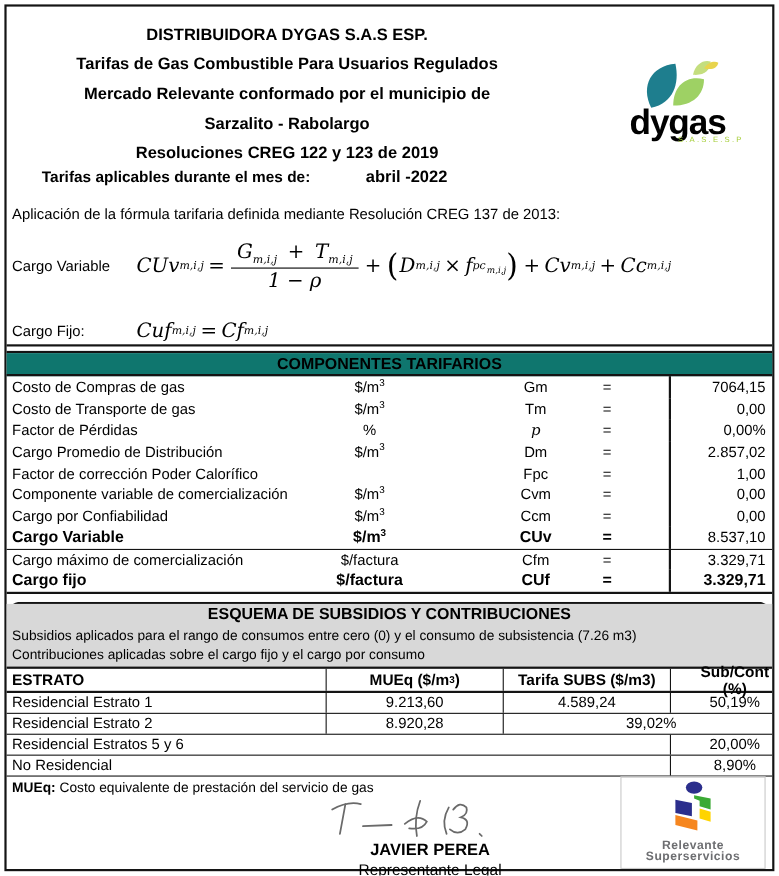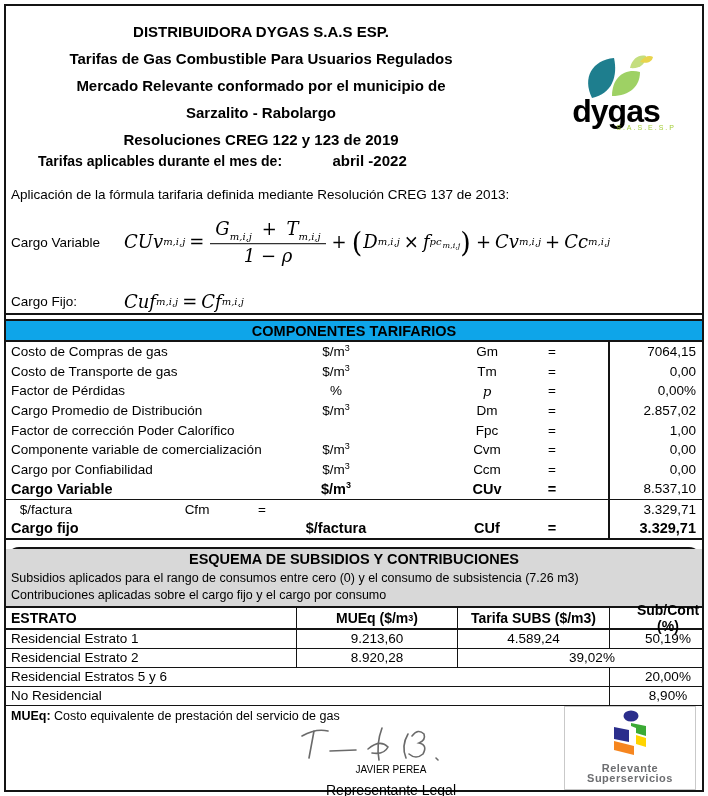--- a/index.html
+++ b/index.html
@@ -34,21 +34,21 @@
   .math .mo { margin:0 4px; font-style:normal; }
   .frac { display:inline-flex; flex-direction:column; text-align:center; margin:0 2px; }
   .frac .num { padding:0 5px 1px 5px; border-bottom:1.6px solid #000; }
   .frac .den { padding-top:1px; }
   .paren { font-size:27px; font-style:normal; font-weight:400; transform:scaleY(1.05); margin:0 1px; }
   sub.s2 { font-size:8px; position:relative; top:4px; left:1px; }
 
   
   .gap1 { height:4px; flex:none; }
   .comp-box { flex:none; border-top:2px solid #141414; border-bottom:2px solid #141414; }
-  .comp-header { height:21px; background:#0ea5e9; border-bottom:2px solid #141414;
+  .comp-header { height:21px; background:#0f766e; border-bottom:2px solid #141414;
                  text-align:center; font-weight:bold; font-size:14.5px; line-height:20px; }
   .comp-row { display:flex; align-items:center; height:19.6px; font-size:13.5px; }
   .c-label { width:290px; padding-left:5px; white-space:nowrap; }
   .c-unit  { width:80px; text-align:center; }
   .c-sym   { margin-left:66px; width:90px; text-align:center; }
   .c-eq    { width:40px; text-align:center; }
   .c-val   { margin-left:auto; width:94px; align-self:stretch; display:flex; align-items:center;
              justify-content:flex-end; border-left:2px solid #141414; padding-right:6px; }
   .u3 { font-size:9px; vertical-align:super; line-height:0; }
   .sym-italic .c-sym { font-style:italic; font-family:"DejaVu Serif",serif; }
@@ -73,21 +73,21 @@
         display:flex; align-items:center; justify-content:center; }
   .e4 { flex:1; text-align:center; border-left:1.5px solid #141414; align-self:stretch;
         display:flex; align-items:center; justify-content:center;padding-left:24px; }
   .e-span { width:603px; padding-left:5px; align-self:stretch; display:flex; align-items:center; }
 
   .bottom-block { position:relative; flex:1; }
   .note-line { padding:3px 0 0 5px; font-size:12.5px; }
   .note-label { font-weight:bold; }
   .sig-area { position:absolute; left:290px; top:16px; width:170px; height:42px; }
   .footer-name { position:absolute; left:0; top:58px; width:100%; text-align:center; }
-  .footer-name .name { display:block; font-weight:normal; font-size:10px; margin-left:74px; }
+  .footer-name .name { display:block; font-weight:bold; font-size:15px; margin-left:74px; }
   .footer-role { position:absolute; left:0; top:76px; width:100%; text-align:center; }
   .footer-role .role { display:block; font-size:14px; margin-left:74px; }
 
   .vigilado-box { position:absolute; right:6px; top:0px; width:132px; height:84px;
                   border:1px solid #c9c9c9; background:#fff; text-align:center; padding-top:2px; }
   .vig-text { font-size:11px; font-weight:bold; color:#6d6e71; line-height:10.5px; letter-spacing:0.5px; }
 </style>
 </head>
 <body>
 
@@ -219,20 +219,21 @@
       <span class="c-val">0,00</span>
     </div>
     <div class="comp-row bold-partial">
       <span class="c-label">Cargo Variable</span>
       <span class="c-unit"><span>$/m</span><sup class="u3">3</sup></span>
       <span class="c-sym">CUv</span>
       <span class="c-eq">=</span>
       <span class="c-val">8.537,10</span>
     </div>
     <div class="comp-row sep-top">
+      <span class="c-label">Cargo máximo de comercialización</span>
       <span class="c-unit"><span>$/factura</span><sup class="u3"></sup></span>
       <span class="c-sym">Cfm</span>
       <span class="c-eq">=</span>
       <span class="c-val">3.329,71</span>
     </div>
     <div class="comp-row bold-full">
       <span class="c-label">Cargo fijo</span>
       <span class="c-unit"><span>$/factura</span><sup class="u3"></sup></span>
       <span class="c-sym">CUf</span>
       <span class="c-eq">=</span>

